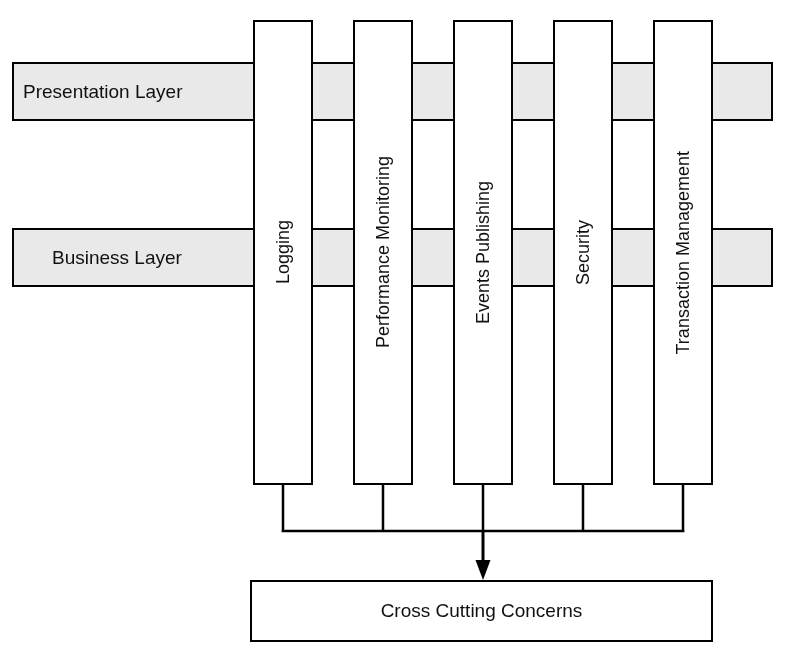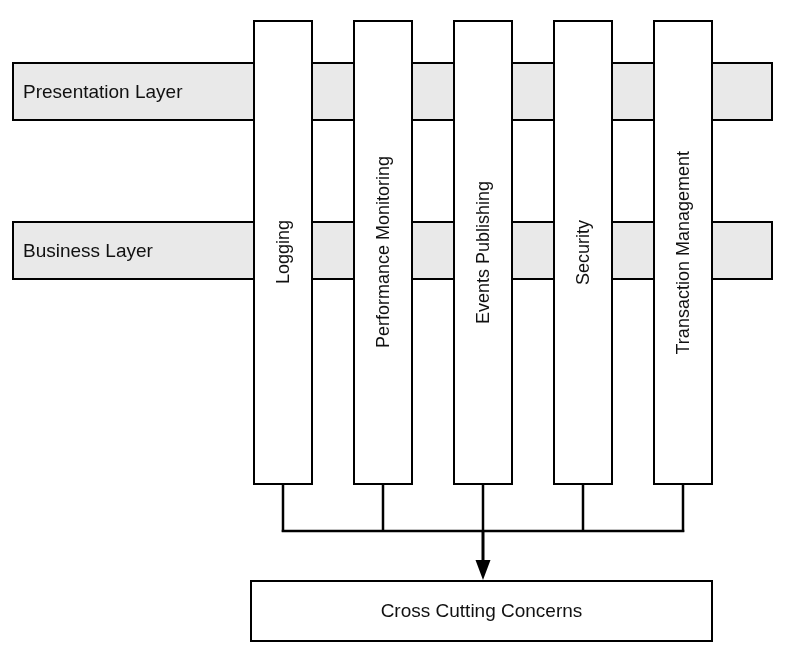--- a/index.html
+++ b/index.html
@@ -29,21 +29,21 @@
     align-items: center;
     z-index: 1;
   }
   .layer .layer-label {
     font-size: 19px;
     color: #111111;
     padding-left: 9px;
     white-space: nowrap;
   }
   .layer.l0 { top: 62px; }
-  .layer.l1 { top: 221px; }
+  .layer.l1 { top: 228px; padding-left: 29px; }
   .layer.l2 { top: 382px; }
 
   
   .concern {
     position: absolute;
     top: 20px;
     width: 60px;
     height: 465px;
     background: #ffffff;
     border: 2px solid #000000;

